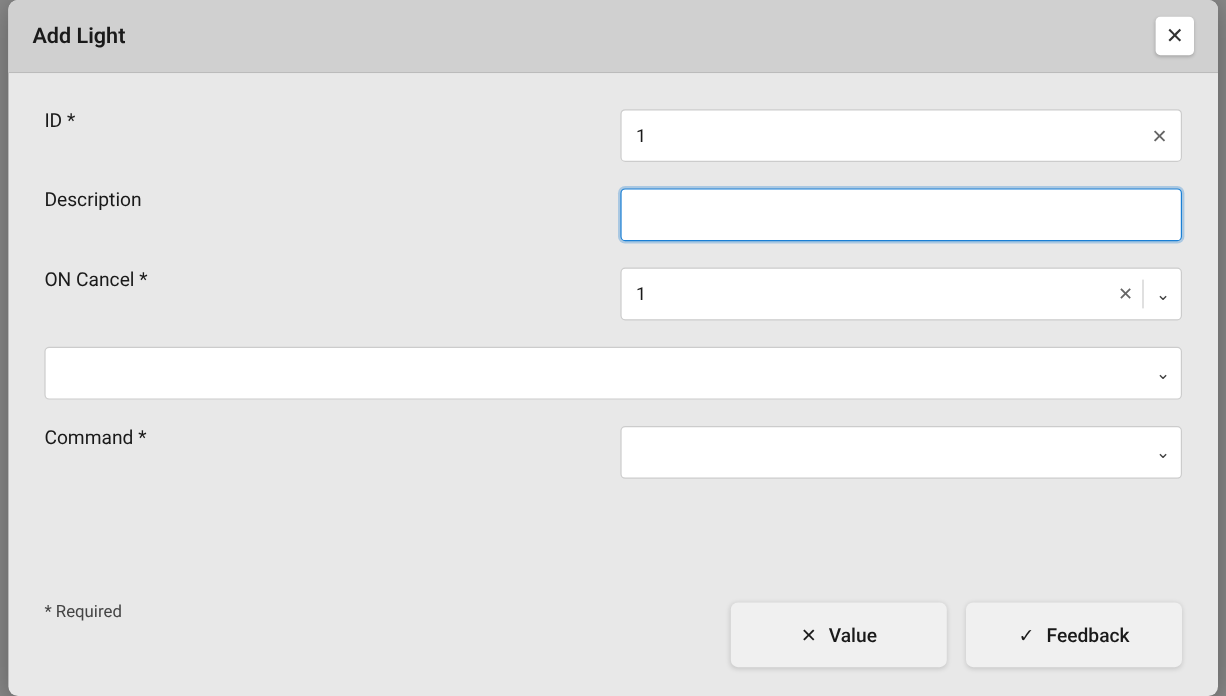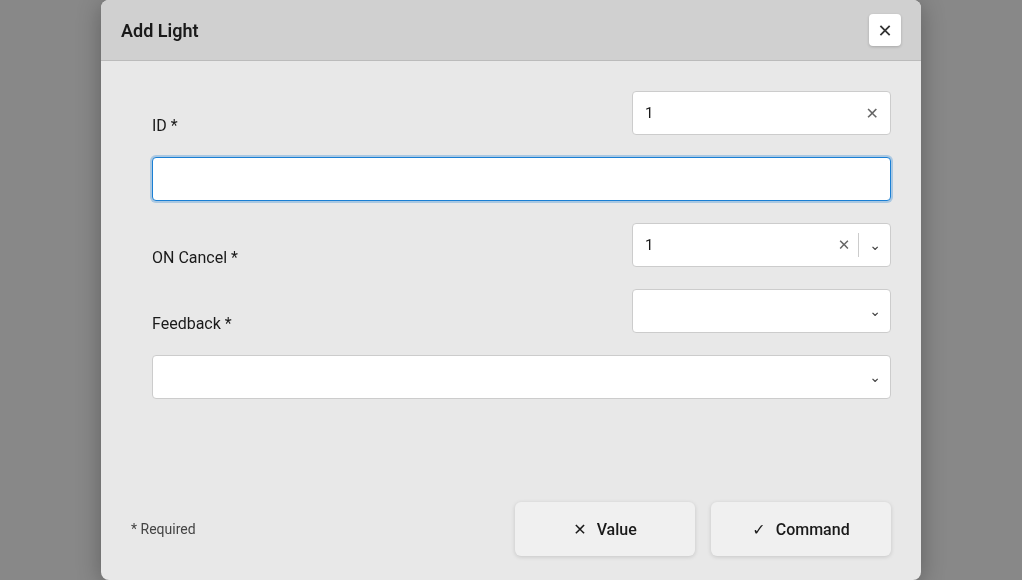--- a/index.html
+++ b/index.html
@@ -13,21 +13,21 @@
       background: #888;
       display: flex;
       align-items: center;
       justify-content: center;
       width: 1022px;
       height: 580px;
       overflow: hidden;
     }
 
     .dialog {
-      width: 820px;
+      width: 1008px;
       height: 580px;
       background: #e8e8e8;
       border-radius: 8px;
       box-shadow: 0 4px 24px rgba(0,0,0,0.3);
       display: flex;
       flex-direction: column;
       position: relative;
     }
 
     .dialog-header {
@@ -64,22 +64,21 @@
     .dialog-body {
       flex: 1;
       padding: 30px 30px 20px 30px;
       display: flex;
       flex-direction: column;
       gap: 22px;
     }
 
     .form-row {
       display: flex;
-      align-items: flex-end;
-      margin-left: 21px;
+      align-items: flex-start;
     }
 
     .form-label {
       width: 480px;
       font-size: 16px;
       color: #1a1a1a;
       font-weight: 400;
     }
 
     .form-input {
@@ -211,21 +210,21 @@
       top: 50%;
       transform: translateY(-50%);
       pointer-events: none;
       color: #444;
       font-size: 14px;
     }
 
     .dialog-footer {
       padding: 16px 30px 24px 30px;
       display: flex;
-      align-items: center;
+      align-items: flex-start;
       justify-content: space-between;
     }
 
     .required-note {
       font-size: 14px;
       color: #444;
     }
 
     .footer-buttons {
       display: flex;
@@ -277,66 +276,67 @@
       <label class="form-label">ID *</label>
       <div class="input-with-clear">
         <input type="text" class="form-input" value="1" style="">
         <button class="input-clear-btn">
           <span>✕</span>
         </button>
       </div>
     </div>
 
     <div class="form-row">
+      <label class="form-label">Description</label>
       <input type="text" class="form-input focused" style="">
     </div>
 
     <div class="form-row">
       <label class="form-label">ON Cancel *</label>
       <div class="input-with-clear-dropdown">
         <input type="text" value="1" style="">
         <div class="input-actions">
           <button class="clear-btn">
             <span>✕</span>
           </button>
           <div class="divider"></div>
           <button class="dropdown-btn">
             <span>⌄</span>
           </button>
         </div>
       </div>
     </div>
 
     <div class="form-row">
-      <label class="form-label">Feedback *</label>
       <div class="select-wrapper">
         <select>
           <option value=""></option>
         </select>
         <span class="select-arrow">⌄</span>
       </div>
     </div>
 
     <div class="form-row">
+      <label class="form-label">Command *</label>
       <div class="select-wrapper">
         <select>
           <option value=""></option>
         </select>
         <span class="select-arrow">⌄</span>
       </div>
     </div>
 
   </div>
 
   <div class="dialog-footer">
     <span class="required-note">* Required</span>
     <div class="footer-buttons">
       <button class="btn btn-cancel">
         <span>✕</span>
         <span>Value</span>
       </button>
       <button class="btn btn-confirm">
         <span>✓</span>
-        <span>Command</span>
+        <span>Feedback</span>
       </button>
     </div>
   </div>
 </div>
 
 </body></html>

